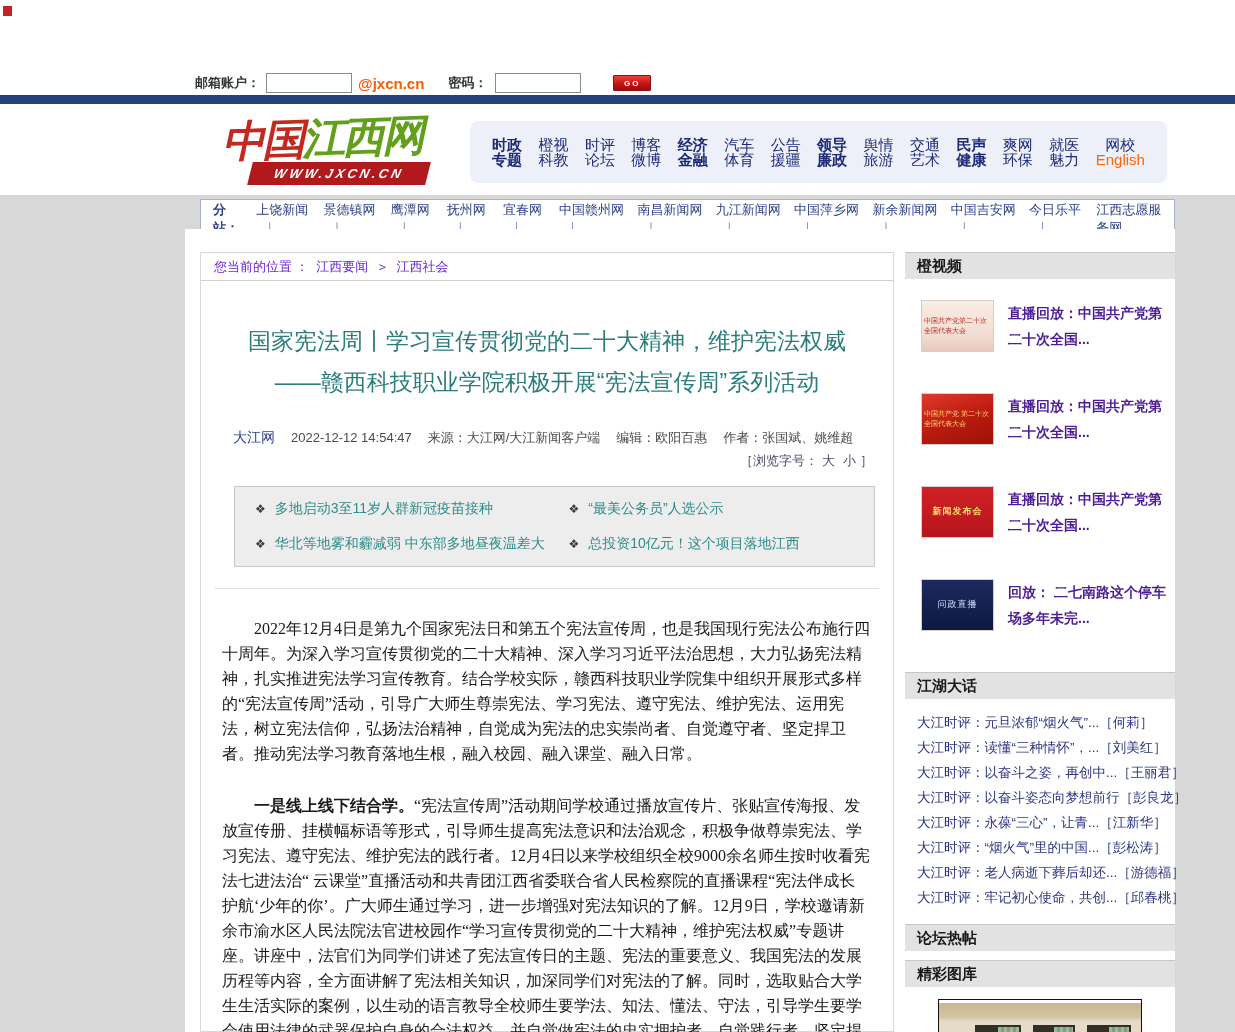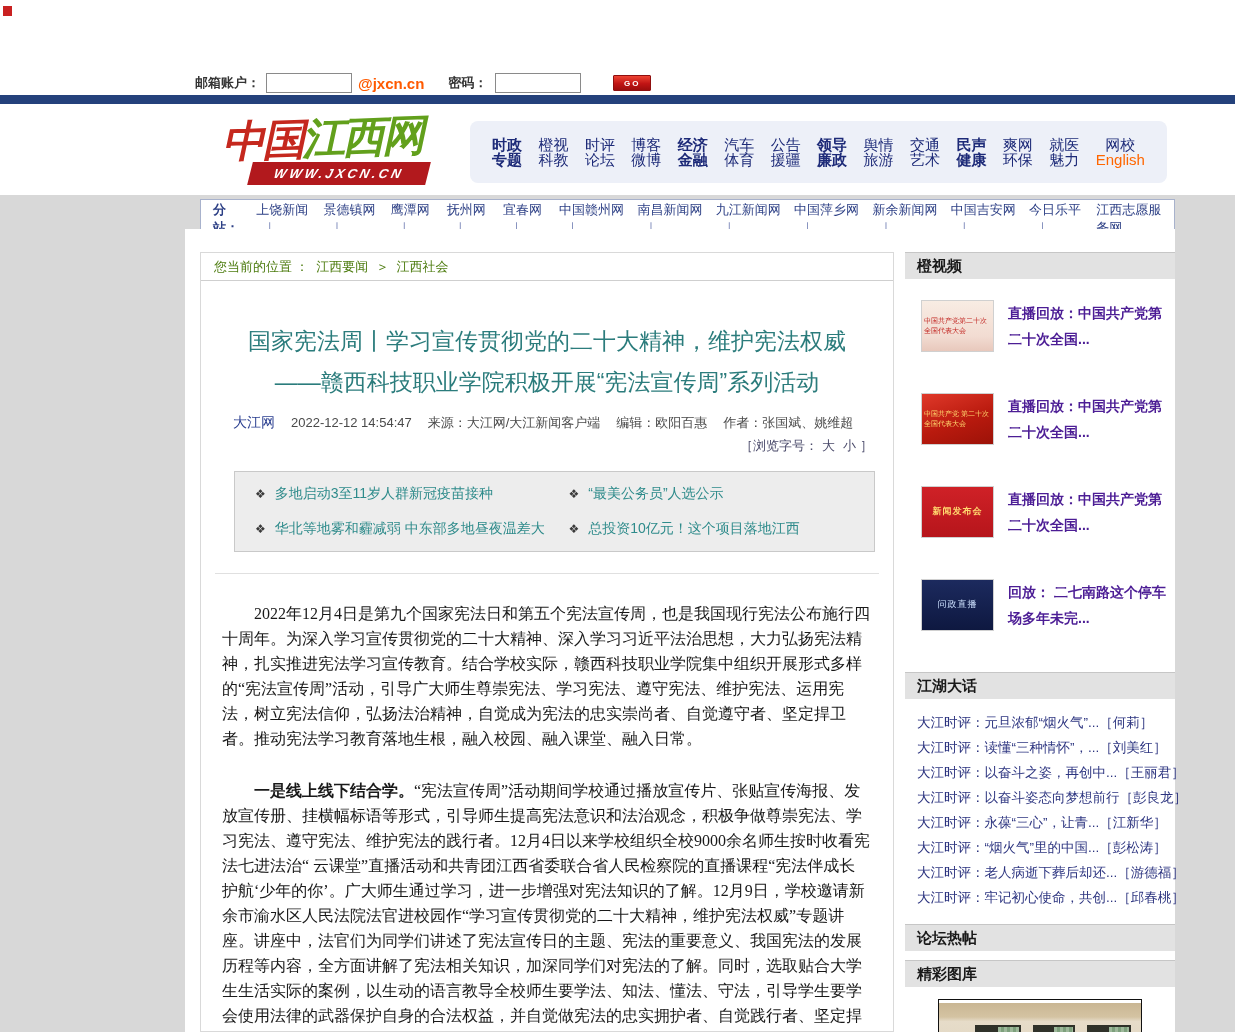--- a/index.html
+++ b/index.html
@@ -36,24 +36,24 @@
   
   #subsites{position:absolute;left:200px;top:199px;width:975px;height:40px;background:#fff;
     border:1px solid #a8b2cc;border-bottom:2px solid #31408e;display:flex;align-items:center;
     padding-left:12px;box-sizing:border-box;font-size:13px;color:#2c3f85;}
   #subsites .lbl{font-weight:bold;margin-right:10px;}
   #subsites .site{cursor:pointer;}
   #subsites .site:not(:last-child)::after{content:"｜";margin:0 7px;color:#6a79b0;}
   
   #main-wrap{position:absolute;left:185px;top:229px;width:990px;height:803px;background:#fff;}
   #article-box{position:absolute;left:15px;top:23px;width:694px;height:780px;border:1px solid #d9d9d9;box-sizing:border-box;background:#fff;}
-  .crumb{height:27px;line-height:27px;padding-left:13px;font-size:13px;color:#4d7c0f;border-bottom:1px solid #cfcfcf;}
+  .crumb{height:27px;line-height:27px;padding-left:13px;font-size:13px;color:#6d28d9;border-bottom:1px solid #cfcfcf;}
   .crumb .lnk{cursor:pointer;margin:0 4px;}
   .title{margin:40px 12px 0;font-size:23px;font-weight:500;color:#2b7c7c;text-align:center;line-height:41px;}
-  .meta{margin-top:11px;padding:0 32px;font-size:13px;color:#4a4a4a;display:flex;align-items:baseline;gap:16px;white-space:nowrap;}
+  .meta{margin-top:26px;padding:0 32px;font-size:13px;color:#4a4a4a;display:flex;align-items:baseline;gap:16px;white-space:nowrap;}
   .meta .site{color:#2b3f90;font-size:14px;cursor:pointer;}
   .fontsize-row{margin-top:5px;padding-right:20px;text-align:right;font-size:13px;color:#4a4a6a;}
   .fontsize-row .fs{cursor:pointer;margin:0 4px;}
   .related{margin:16px 18px 0 33px;background:#ededed;border:1px solid #c9c9c9;padding:13px 6px;
     display:grid;grid-template-columns:1fr 1fr;row-gap:17px;font-size:14px;}
   .rel-item{display:flex;align-items:baseline;cursor:pointer;}
   .rel-item .bullet{color:#3a3a3a;margin:0 9px 0 14px;font-size:12px;}
   .rel-item .txt{color:#2e8b8b;}
   .divider{margin:21px 14px 0;border-top:1px solid #e0e0e0;}
   .body-text{padding:0 18px 0 21px;font-family:"Liberation Serif",serif;font-size:16px;color:#191919;line-height:25px;}

